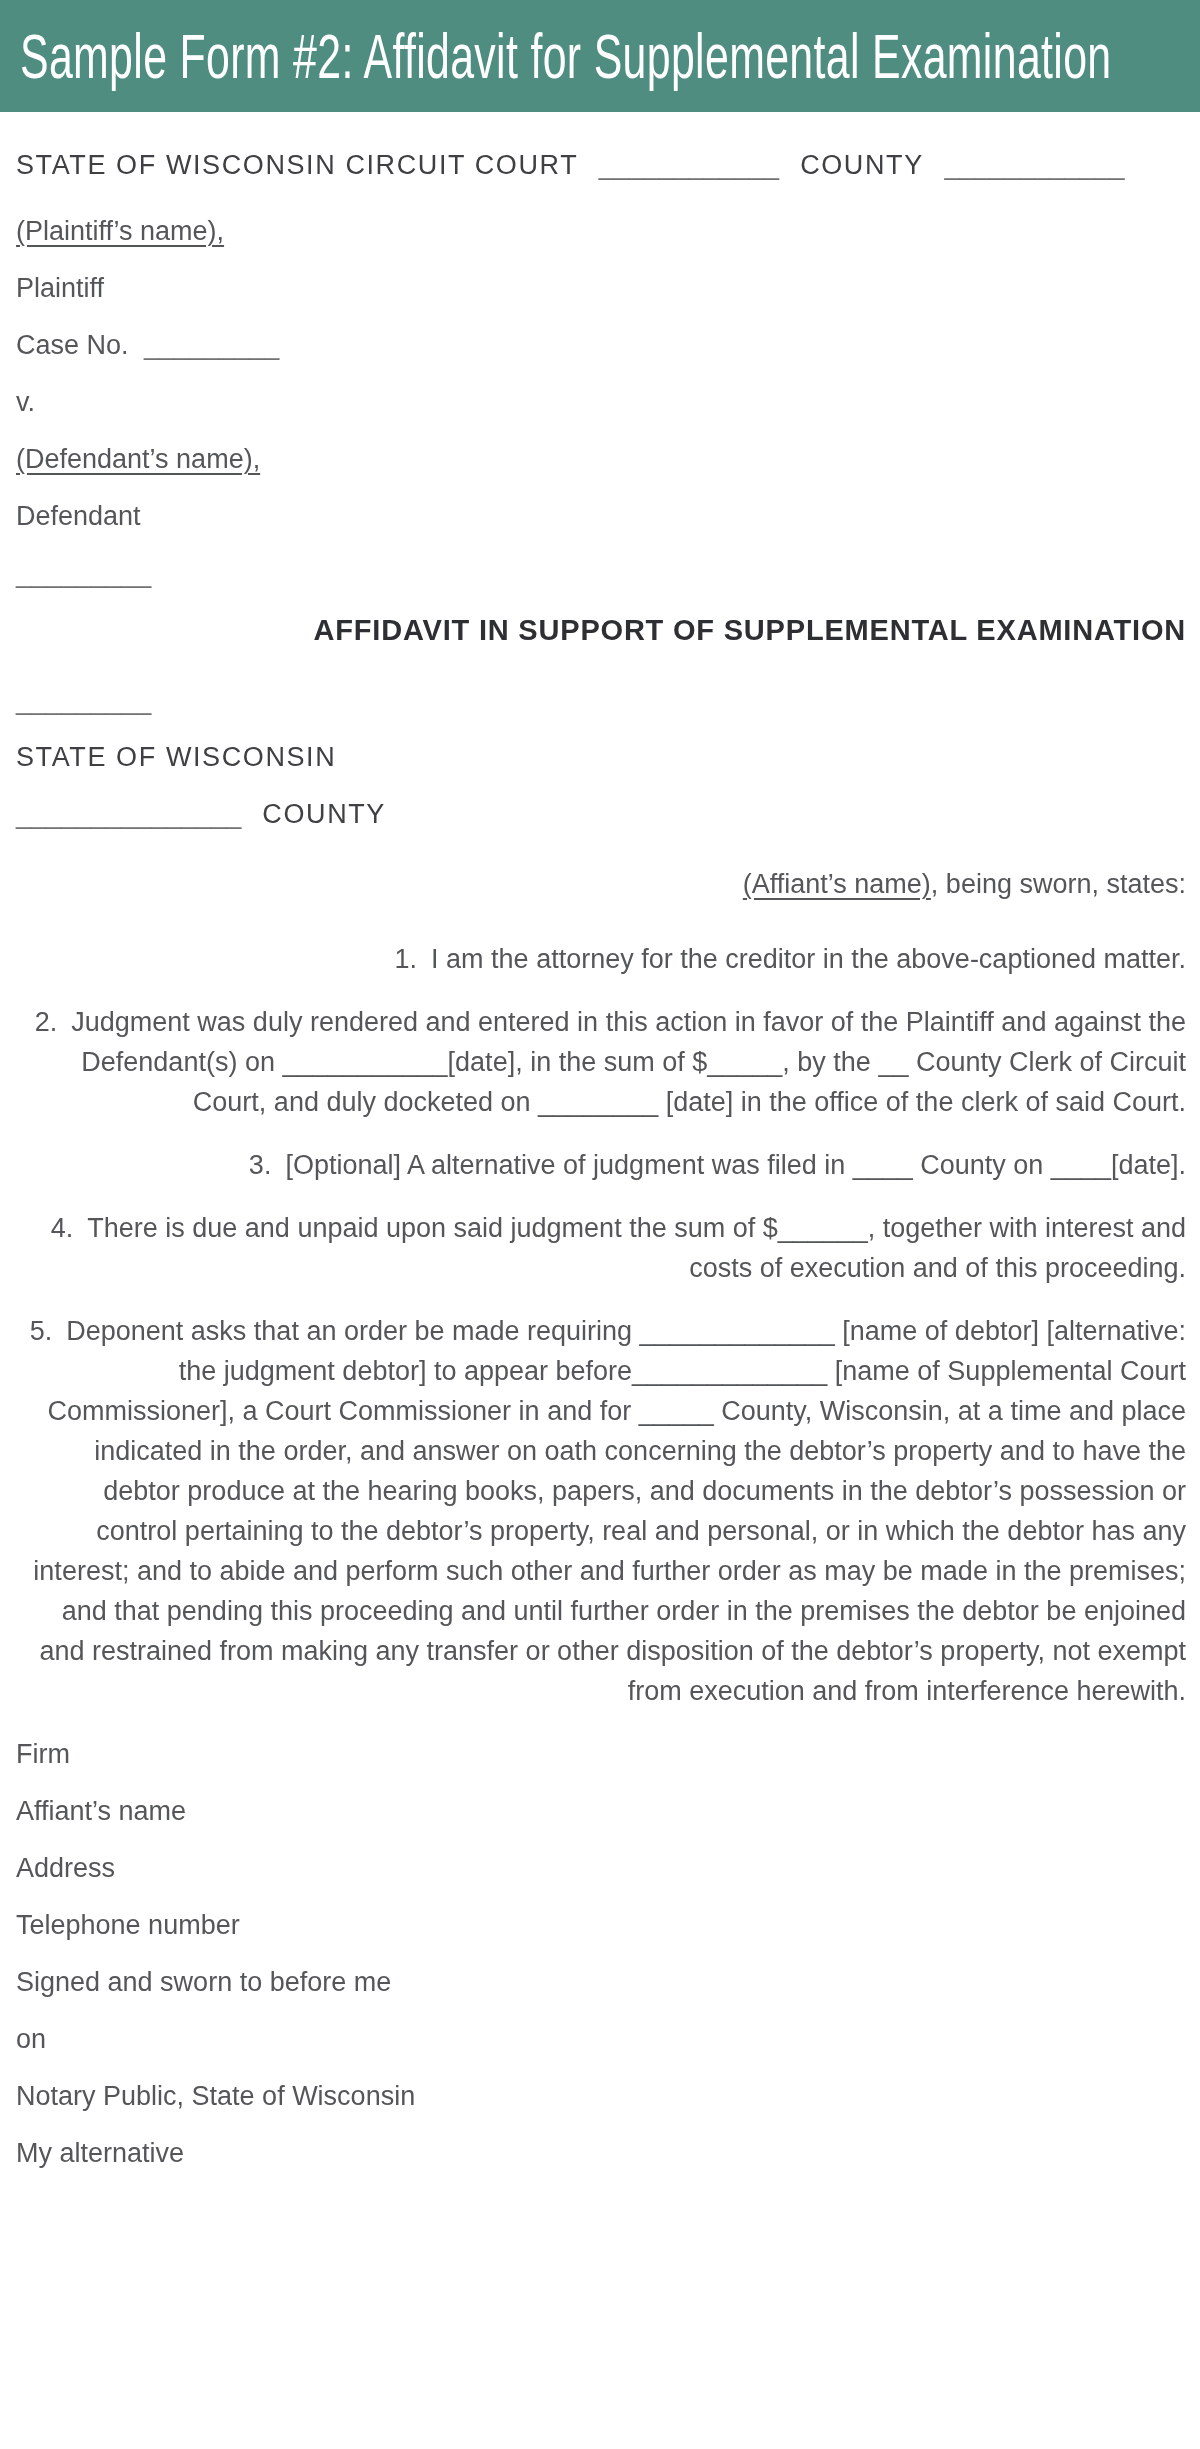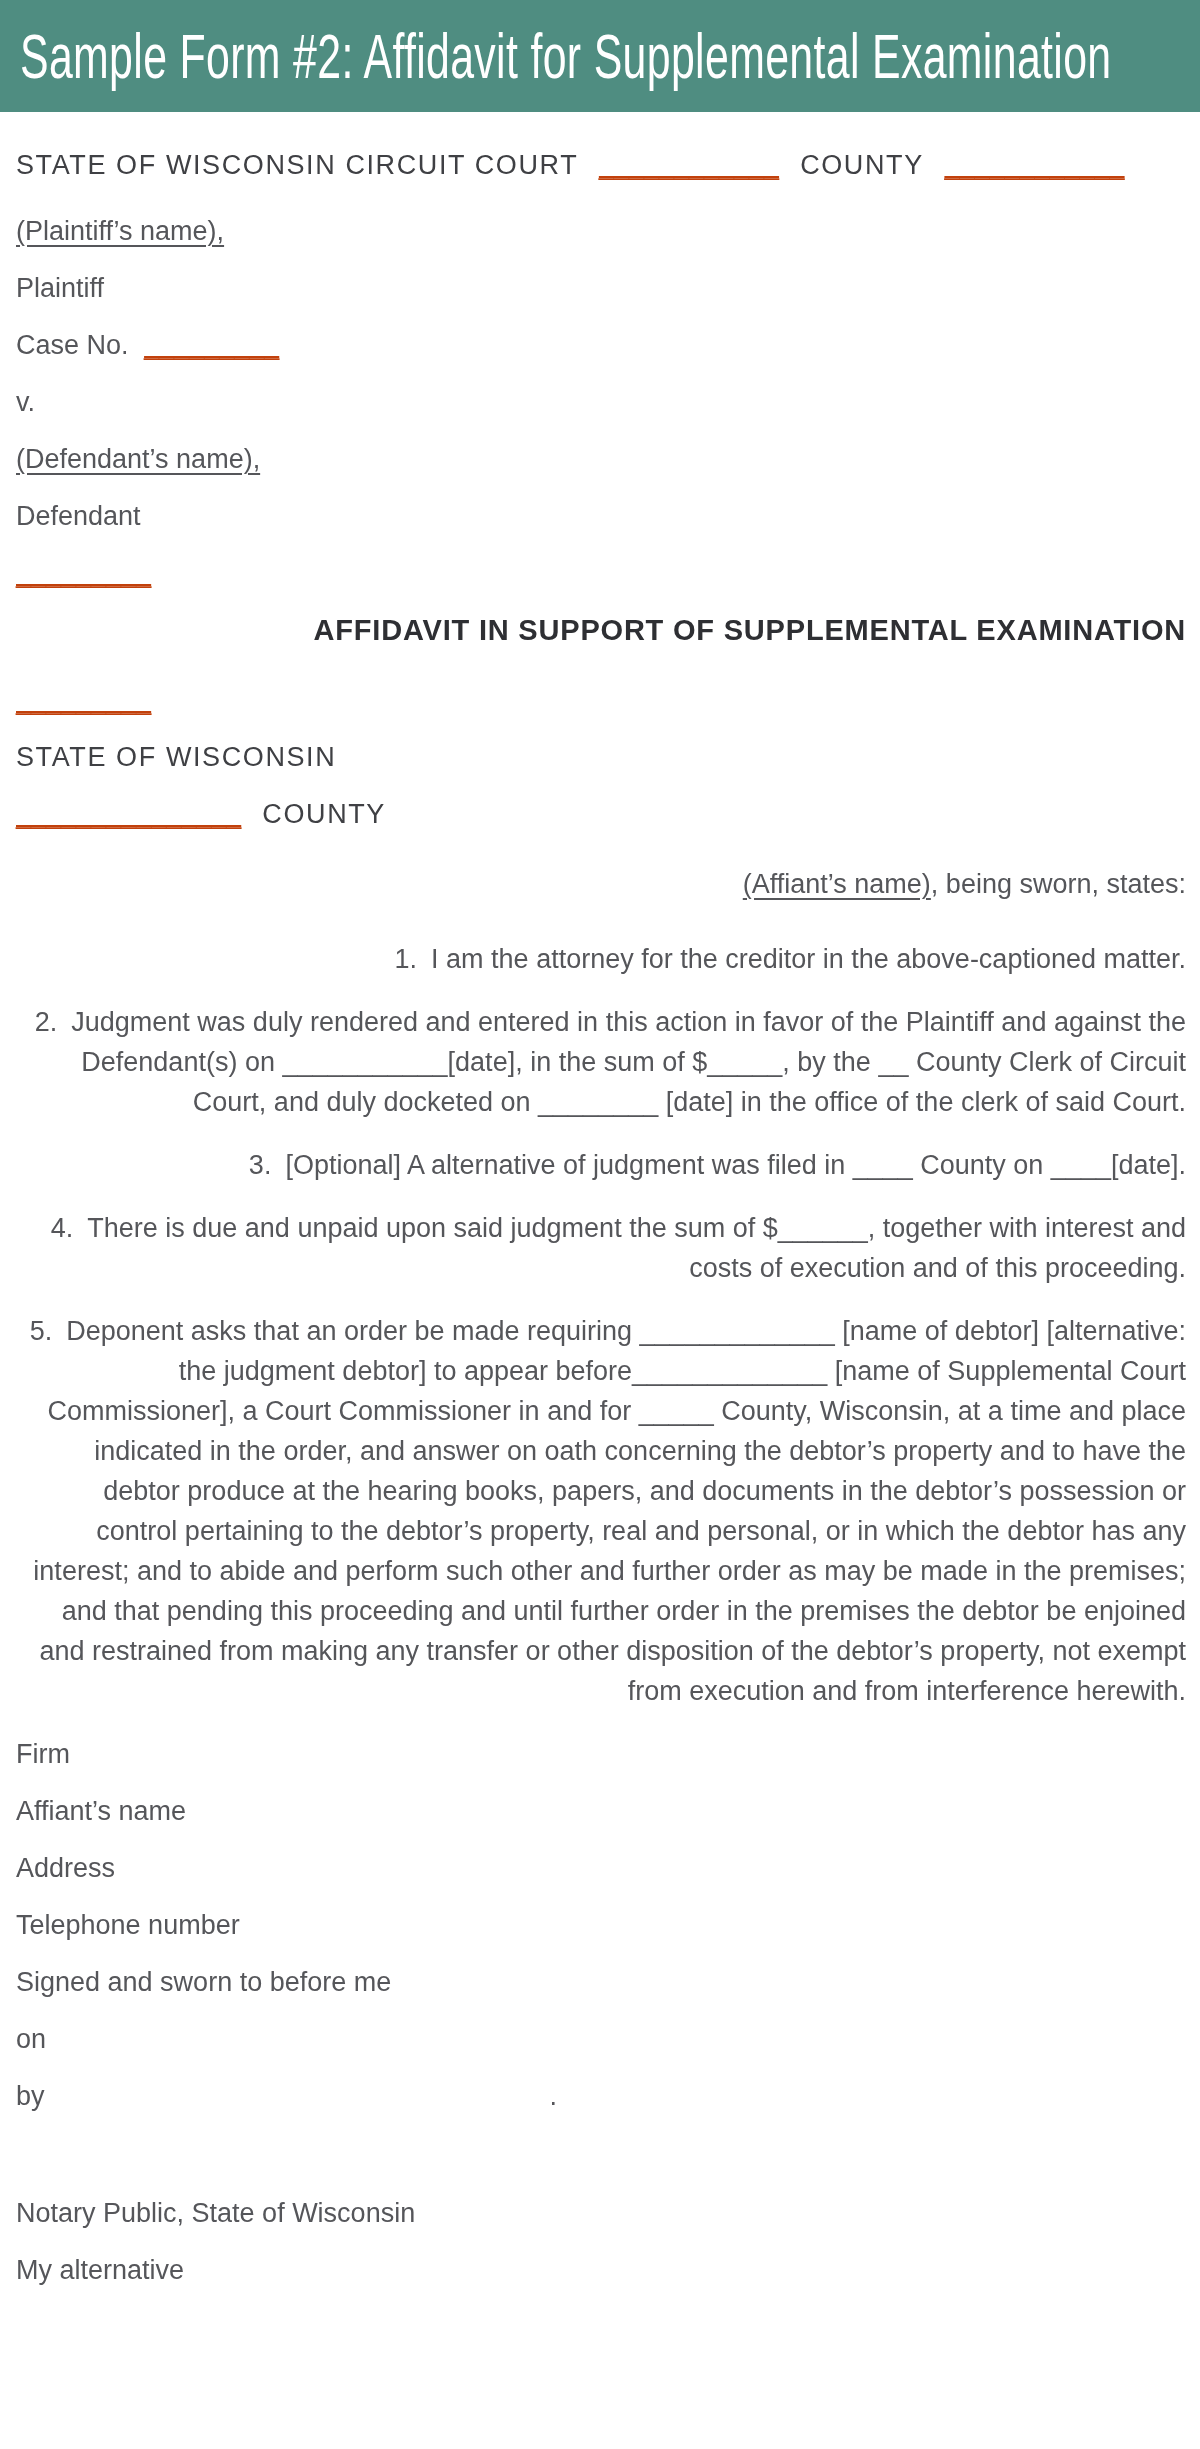--- a/index.html
+++ b/index.html
@@ -21,21 +21,21 @@
     transform: scaleX(0.68); transform-origin: left center;
   }
   .content { padding: 38px 14px 0 16px; font-size: 27px; }
   p { margin: 0; }
   .line { line-height: 40px; margin-bottom: 17px; }
   .para { line-height: 40px; margin-bottom: 23px; text-align: right; }
   .caps { letter-spacing: 1.6px; color: #3f4044; }
   .caption { margin-bottom: 30px; white-space: nowrap; }
   .ml-lg { }
   .ml-sm { margin-left: 12px; }
-  .blank { letter-spacing: 0; color: #c2410c; text-decoration: underline; }
+  .blank { letter-spacing: 0; color: #737373; }
   .ul {
     text-decoration: underline;
     text-underline-offset: 5px;
     text-decoration-thickness: 2px;
   }
   .sep { margin-top: 8px; margin-bottom: 17px; }
   .heading {
     text-align: right; font-weight: bold; font-size: 29px;
     letter-spacing: 0.8px; color: #2e2f33;
     line-height: 40px; margin: 10px 0 30px;
@@ -113,20 +113,17 @@
     <p class="para">
       <span class="num">5.</span><span>Deponent asks that an order be made requiring _____________ [name of debtor] [alternative: the judgment debtor] to appear before_____________ [name of Supplemental Court Commissioner], a Court Commissioner in and for _____ County, Wisconsin, at a time and place indicated in the order, and answer on oath concerning the debtor’s property and to have the debtor produce at the hearing books, papers, and documents in the debtor’s possession or control pertaining to the debtor’s property, real and personal, or in which the debtor has any interest; and to abide and perform such other and further order as may be made in the premises; and that pending this proceeding and until further order in the premises the debtor be enjoined and restrained from making any transfer or other disposition of the debtor’s property, not exempt from execution and from interference herewith.</span>
     </p>
 
     <p class="line">Firm</p>
     <p class="line sig-start">Affiant’s name</p>
     <p class="line">Address</p>
     <p class="line">Telephone number</p>
     <p class="line">Signed and sworn to before me</p>
     <p class="line">on</p>
-    <p class="line by-line">
-      <span>by</span><span class="by-spacer"></span><span>.</span>
-    </p>
     <p class="line">Notary Public, State of Wisconsin</p>
     <p class="line">My alternative</p>
 
   </main>
 </div>
 
 </body></html>

